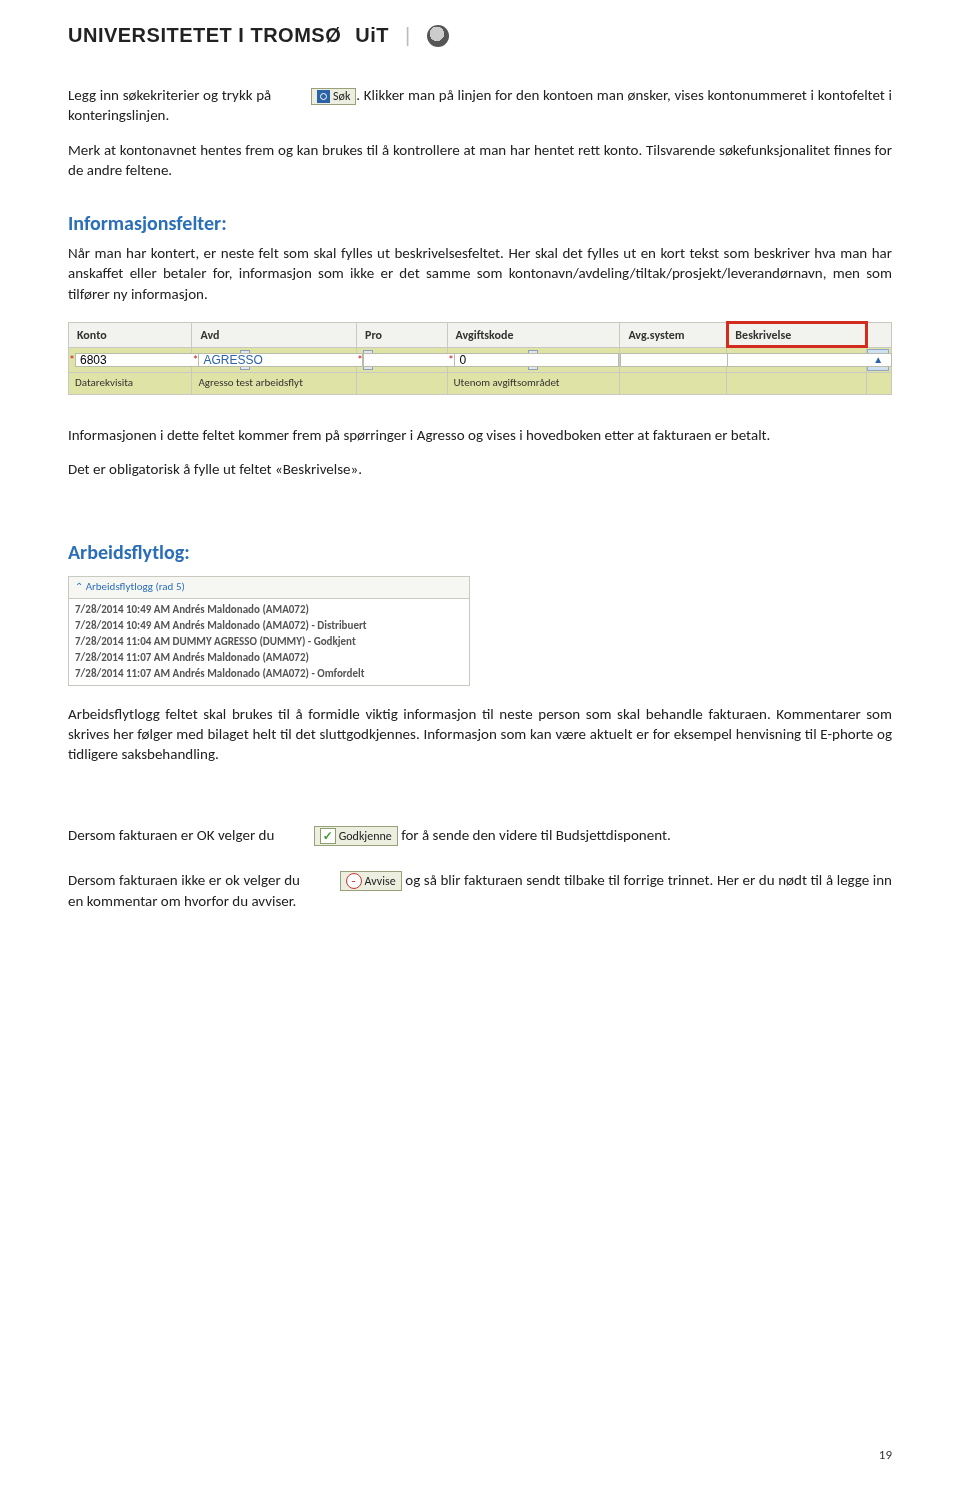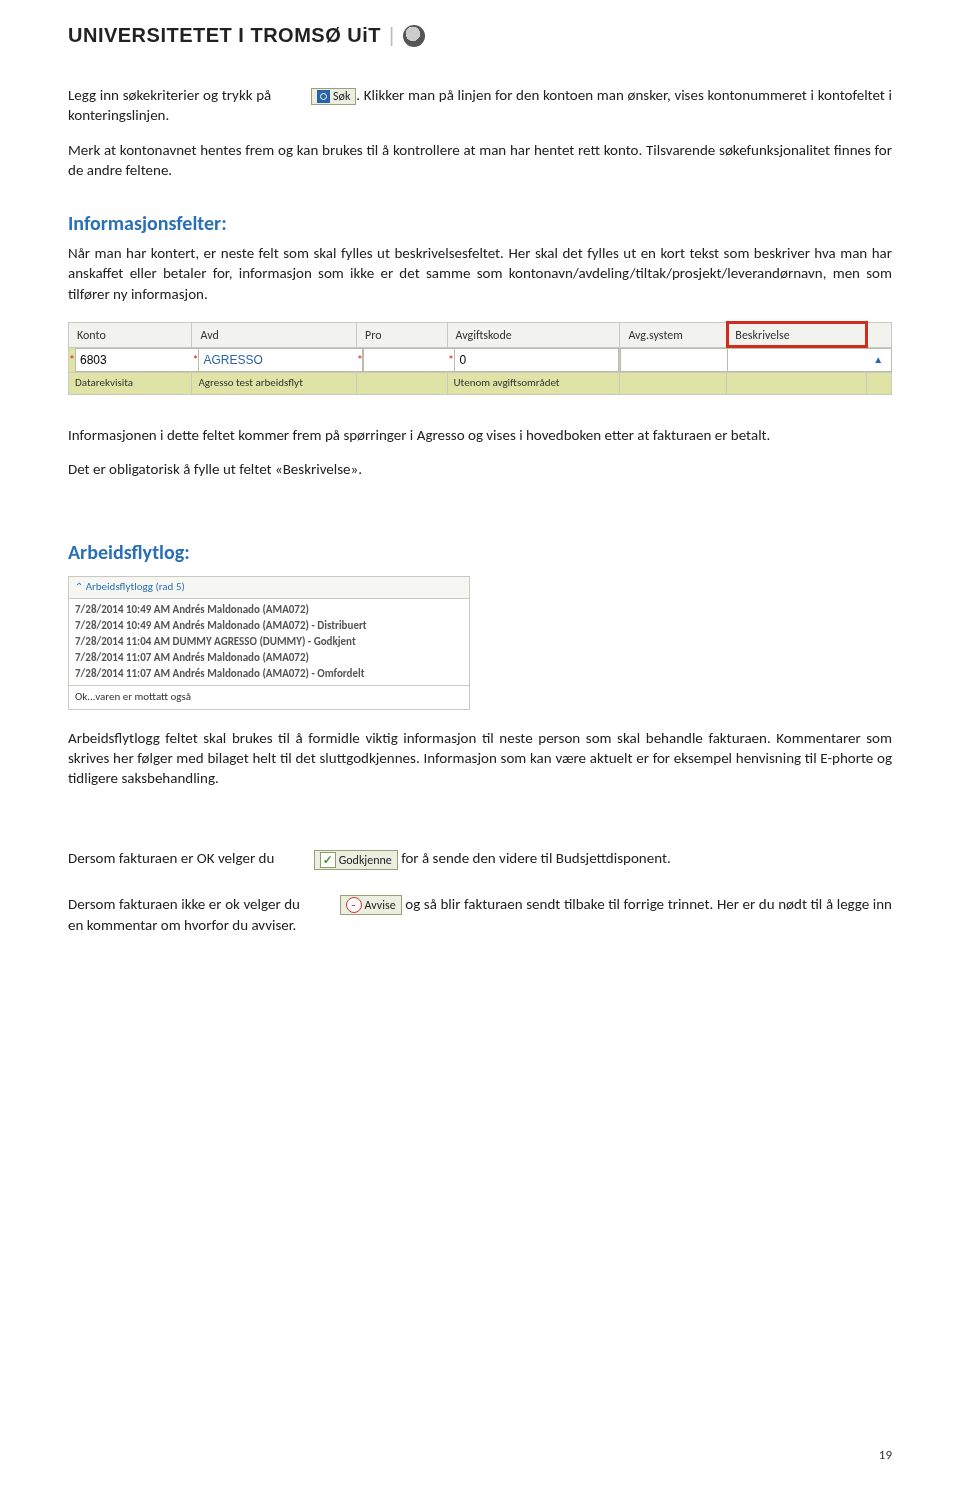--- a/index.html
+++ b/index.html
@@ -18,21 +18,21 @@
     box-sizing: border-box;
     position: relative;
   }
   .header-logo {
     font-family: "Arial Black", Arial, sans-serif;
     font-weight: 900;
     font-size: 20px;
     letter-spacing: 0.5px;
     display: flex;
     align-items: center;
-    gap: 6px;
+    gap: 14px;
     margin-bottom: 36px;
   }
   .header-logo .uit {
     font-weight: 900;
     text-align: center;
   }
   .header-logo .seal {
     width: 22px; height: 22px;
     border-radius: 50%;
     background: radial-gradient(circle at 45% 40%, #ccc 0 40%, #555 41% 100%);
@@ -91,21 +91,21 @@
     border-collapse: collapse;
     width: 100%;
     font-size: 12px;
     table-layout: fixed;
   }
   .grid th {
     background: #f2f2ef;
     border: 1px solid #c8c9c0;
     padding: 4px 8px;
     text-align: left;
-    font-weight: 400;
+    font-weight: 700;
     color:#333;
   }
   .grid td {
     border: 1px solid #c8c9c0;
     padding: 0;
     background:#dfe3a6;
     height:24px;
     vertical-align: middle;
   }
   .grid .desc-row td {
@@ -115,21 +115,21 @@
     padding:3px 6px;
     height:auto;
   }
   .cell-inner {
     display:flex; align-items:center; height:100%;
   }
   .req {
     color:#c22; width:10px; text-align:center;
   }
   .cell-input {
-    flex:1; background:#fff; border:1px solid #b8bca8; height:24px;
+    flex:1; background:#fff; border:1px solid #b8bca8; height:14px;
     font-size:12px; padding:0 4px; box-sizing:border-box;
   }
   .cell-picker {
     width:20px;height:18px;background:#dfe6ee;border:1px solid #8fa0b6;
     display:flex;align-items:center;justify-content:center;font-size:10px;color:#2b63a8;font-weight:bold;
   }
   th.highlight {
     outline: 3px solid #d42b1f;
     outline-offset: -2px;
     position:relative;
@@ -288,21 +288,20 @@
 
   <div class="wf-box">
     <div class="wf-title">Arbeidsflytlogg (rad 5)</div>
     <div class="wf-body">
       <div>7/28/2014 10:49 AM Andrés Maldonado (AMA072)</div>
       <div>7/28/2014 10:49 AM Andrés Maldonado (AMA072) - Distribuert</div>
       <div>7/28/2014 11:04 AM DUMMY AGRESSO (DUMMY) - Godkjent</div>
       <div>7/28/2014 11:07 AM Andrés Maldonado (AMA072)</div>
       <div>7/28/2014 11:07 AM Andrés Maldonado (AMA072) - Omfordelt</div>
     </div>
-    <div class="wf-comment">Ok...varen er mottatt også</div>
   </div>
 
   <p>Arbeidsflytlogg feltet skal brukes til å formidle viktig informasjon til neste person som skal behandle fakturaen. Kommentarer som skrives her følger med bilaget helt til det sluttgodkjennes. Informasjon som kan være aktuelt er for eksempel henvisning til E-phorte og tidligere saksbehandling.</p>
 
   <p style="margin-top:60px">
     <span>Dersom fakturaen er OK velger du </span>
     <span class="inline-btn godk">
       <span class="icon">✓</span>
       <span>Godkjenne</span>
     </span>

